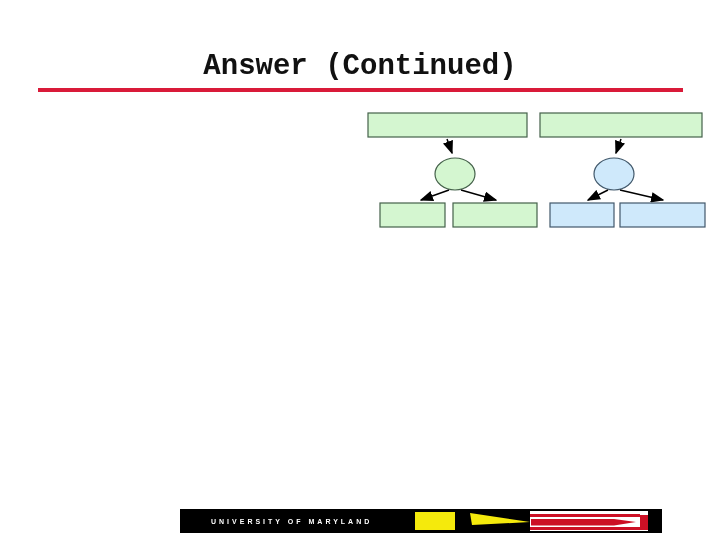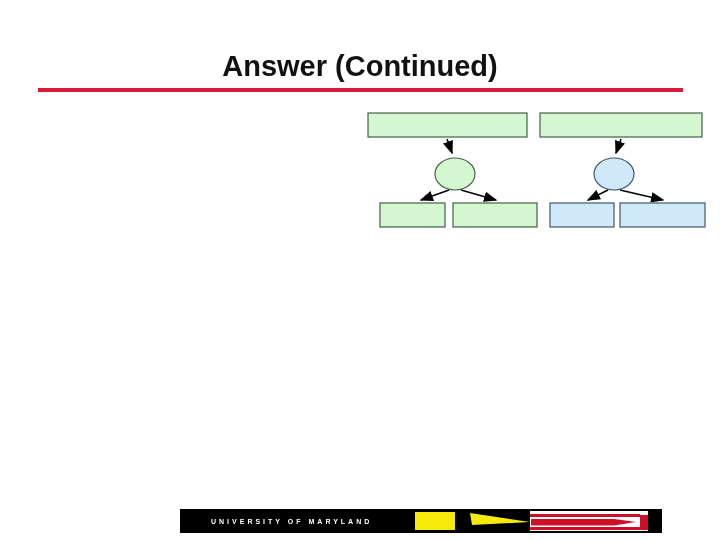--- a/index.html
+++ b/index.html
@@ -4,20 +4,21 @@
 <style>
   html,body { margin:0; padding:0; background:#888; }
   .slide {
     position:relative; width:720px; height:540px; background:#ffffff;
     overflow:hidden; font-family:"Liberation Sans", sans-serif;
   }
   .slide-title {
     position:absolute; left:0; right:0; top:50px; margin:0;
     text-align:center; font-size:29px; font-weight:bold; color:#111111;
     letter-spacing:0px;
+    font-family:Liberation Mono, monospace;
   }
   .title-rule {
     position:absolute; left:38px; top:88px; width:645px; height:4px;
     background:#d91a39;
   }
   .diagram-svg { position:absolute; left:360px; top:105px; }
   .footer {
     position:absolute; left:180px; top:509px; width:482px; height:24px;
     background:#000000;
   }

